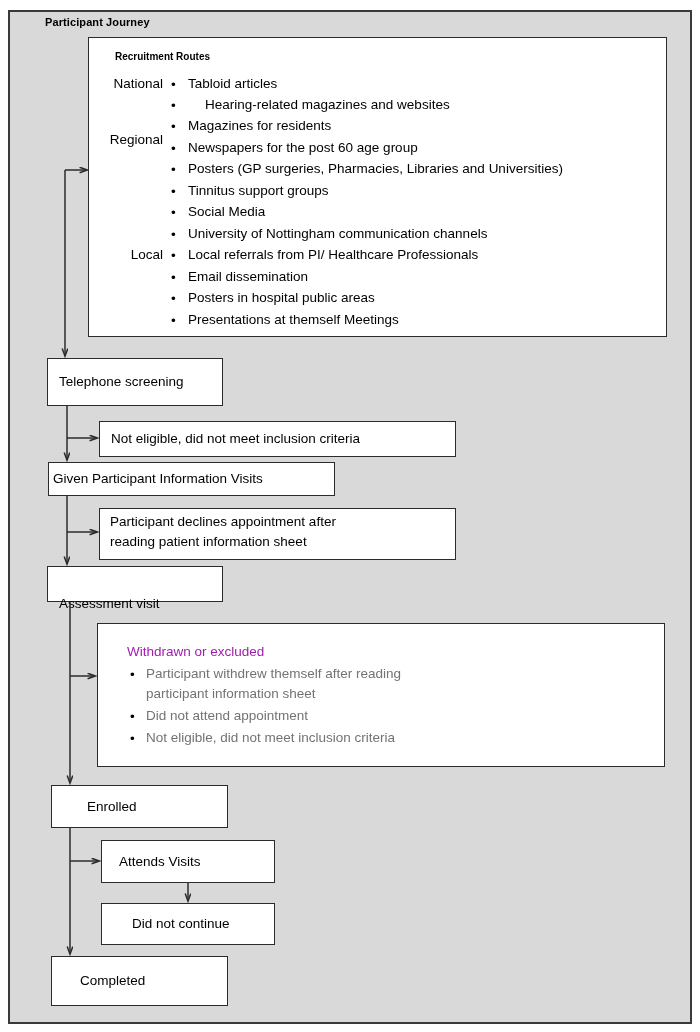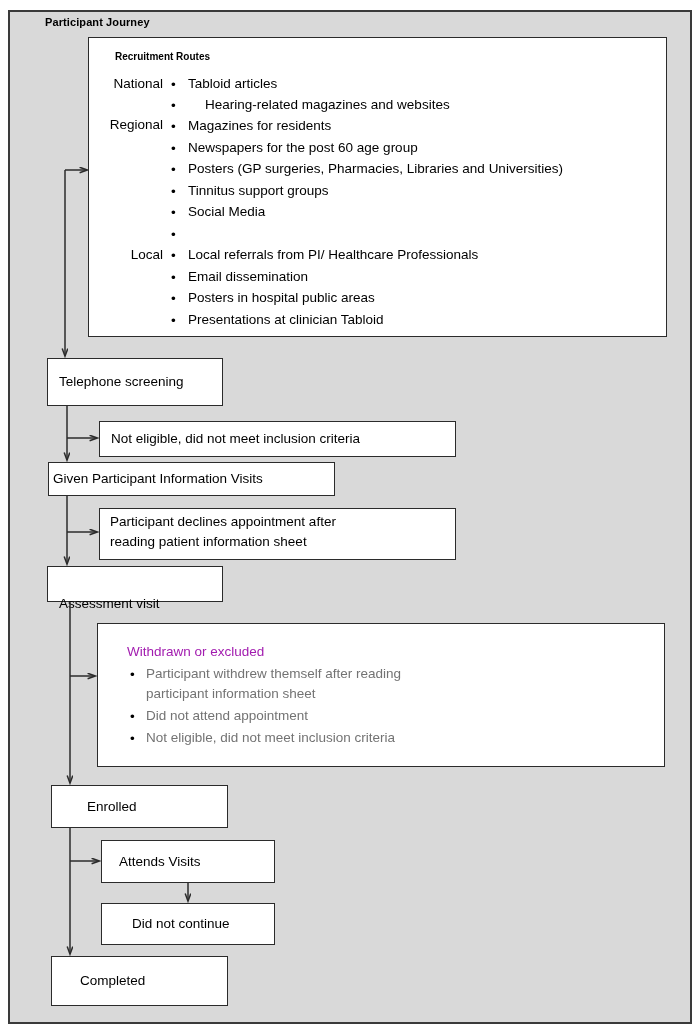--- a/index.html
+++ b/index.html
@@ -125,21 +125,21 @@
 
   <div class="outer-frame"></div>
 
   <div class="diagram-title">Participant Journey</div>
 
   <div class="node" id="recruit-box"></div>
 
   <div class="recruit-heading">Recruitment Routes</div>
 
   <div class="route-group-label" style="left:83px; top:76px;">National</div>
-  <div class="route-group-label" style="left:83px; top:117px;">Regional</div>
+  <div class="route-group-label" style="left:83px; top:132px;">Regional</div>
   <div class="route-group-label" style="left:83px; top:247px;">Local</div>
 
   <div class="route-bullet" style="top:78px;">•</div>
   <div class="route-text" style="top:76px;">Tabloid articles</div>
 
   <div class="route-bullet" style="top:99px;">•</div>
   <div class="route-text" style="top:97px;margin-left:17px;">Hearing-related magazines and websites</div>
 
   <div class="route-bullet" style="top:120px;">•</div>
   <div class="route-text" style="top:118px;">Magazines for residents</div>
@@ -150,32 +150,33 @@
   <div class="route-bullet" style="top:163px;">•</div>
   <div class="route-text" style="top:161px;">Posters (GP surgeries, Pharmacies, Libraries and Universities)</div>
 
   <div class="route-bullet" style="top:185px;">•</div>
   <div class="route-text" style="top:183px;">Tinnitus support  groups</div>
 
   <div class="route-bullet" style="top:206px;">•</div>
   <div class="route-text" style="top:204px;">Social Media</div>
 
   <div class="route-bullet" style="top:228px;">•</div>
+  <div class="route-text" style="top:226px;">University of Nottingham  communication  channels</div>
 
   <div class="route-bullet" style="top:249px;">•</div>
   <div class="route-text" style="top:247px;">Local referrals from PI/ Healthcare Professionals</div>
 
   <div class="route-bullet" style="top:271px;">•</div>
   <div class="route-text" style="top:269px;">Email dissemination</div>
 
   <div class="route-bullet" style="top:292px;">•</div>
   <div class="route-text" style="top:290px;">Posters in  hospital public areas</div>
 
   <div class="route-bullet" style="top:314px;">•</div>
-  <div class="route-text" style="top:312px;">Presentations at clinician Tabloid</div>
+  <div class="route-text" style="top:312px;">Presentations at themself Meetings</div>
 
   <div class="node" style="left:47px; top:358px; width:176px; height:48px;"></div>
   <div class="node-label" style="left:59px; top:374px;">Telephone screening</div>
 
   <div class="node" style="left:99px; top:421px; width:357px; height:36px;"></div>
   <div class="node-label" style="left:111px; top:431px;">Not  eligible, did not meet inclusion criteria</div>
 
   <div class="node" style="left:48px; top:462px; width:287px; height:34px;"></div>
   <div class="node-label" style="left:53px; top:471px;">Given Participant Information  Visits</div>
 

